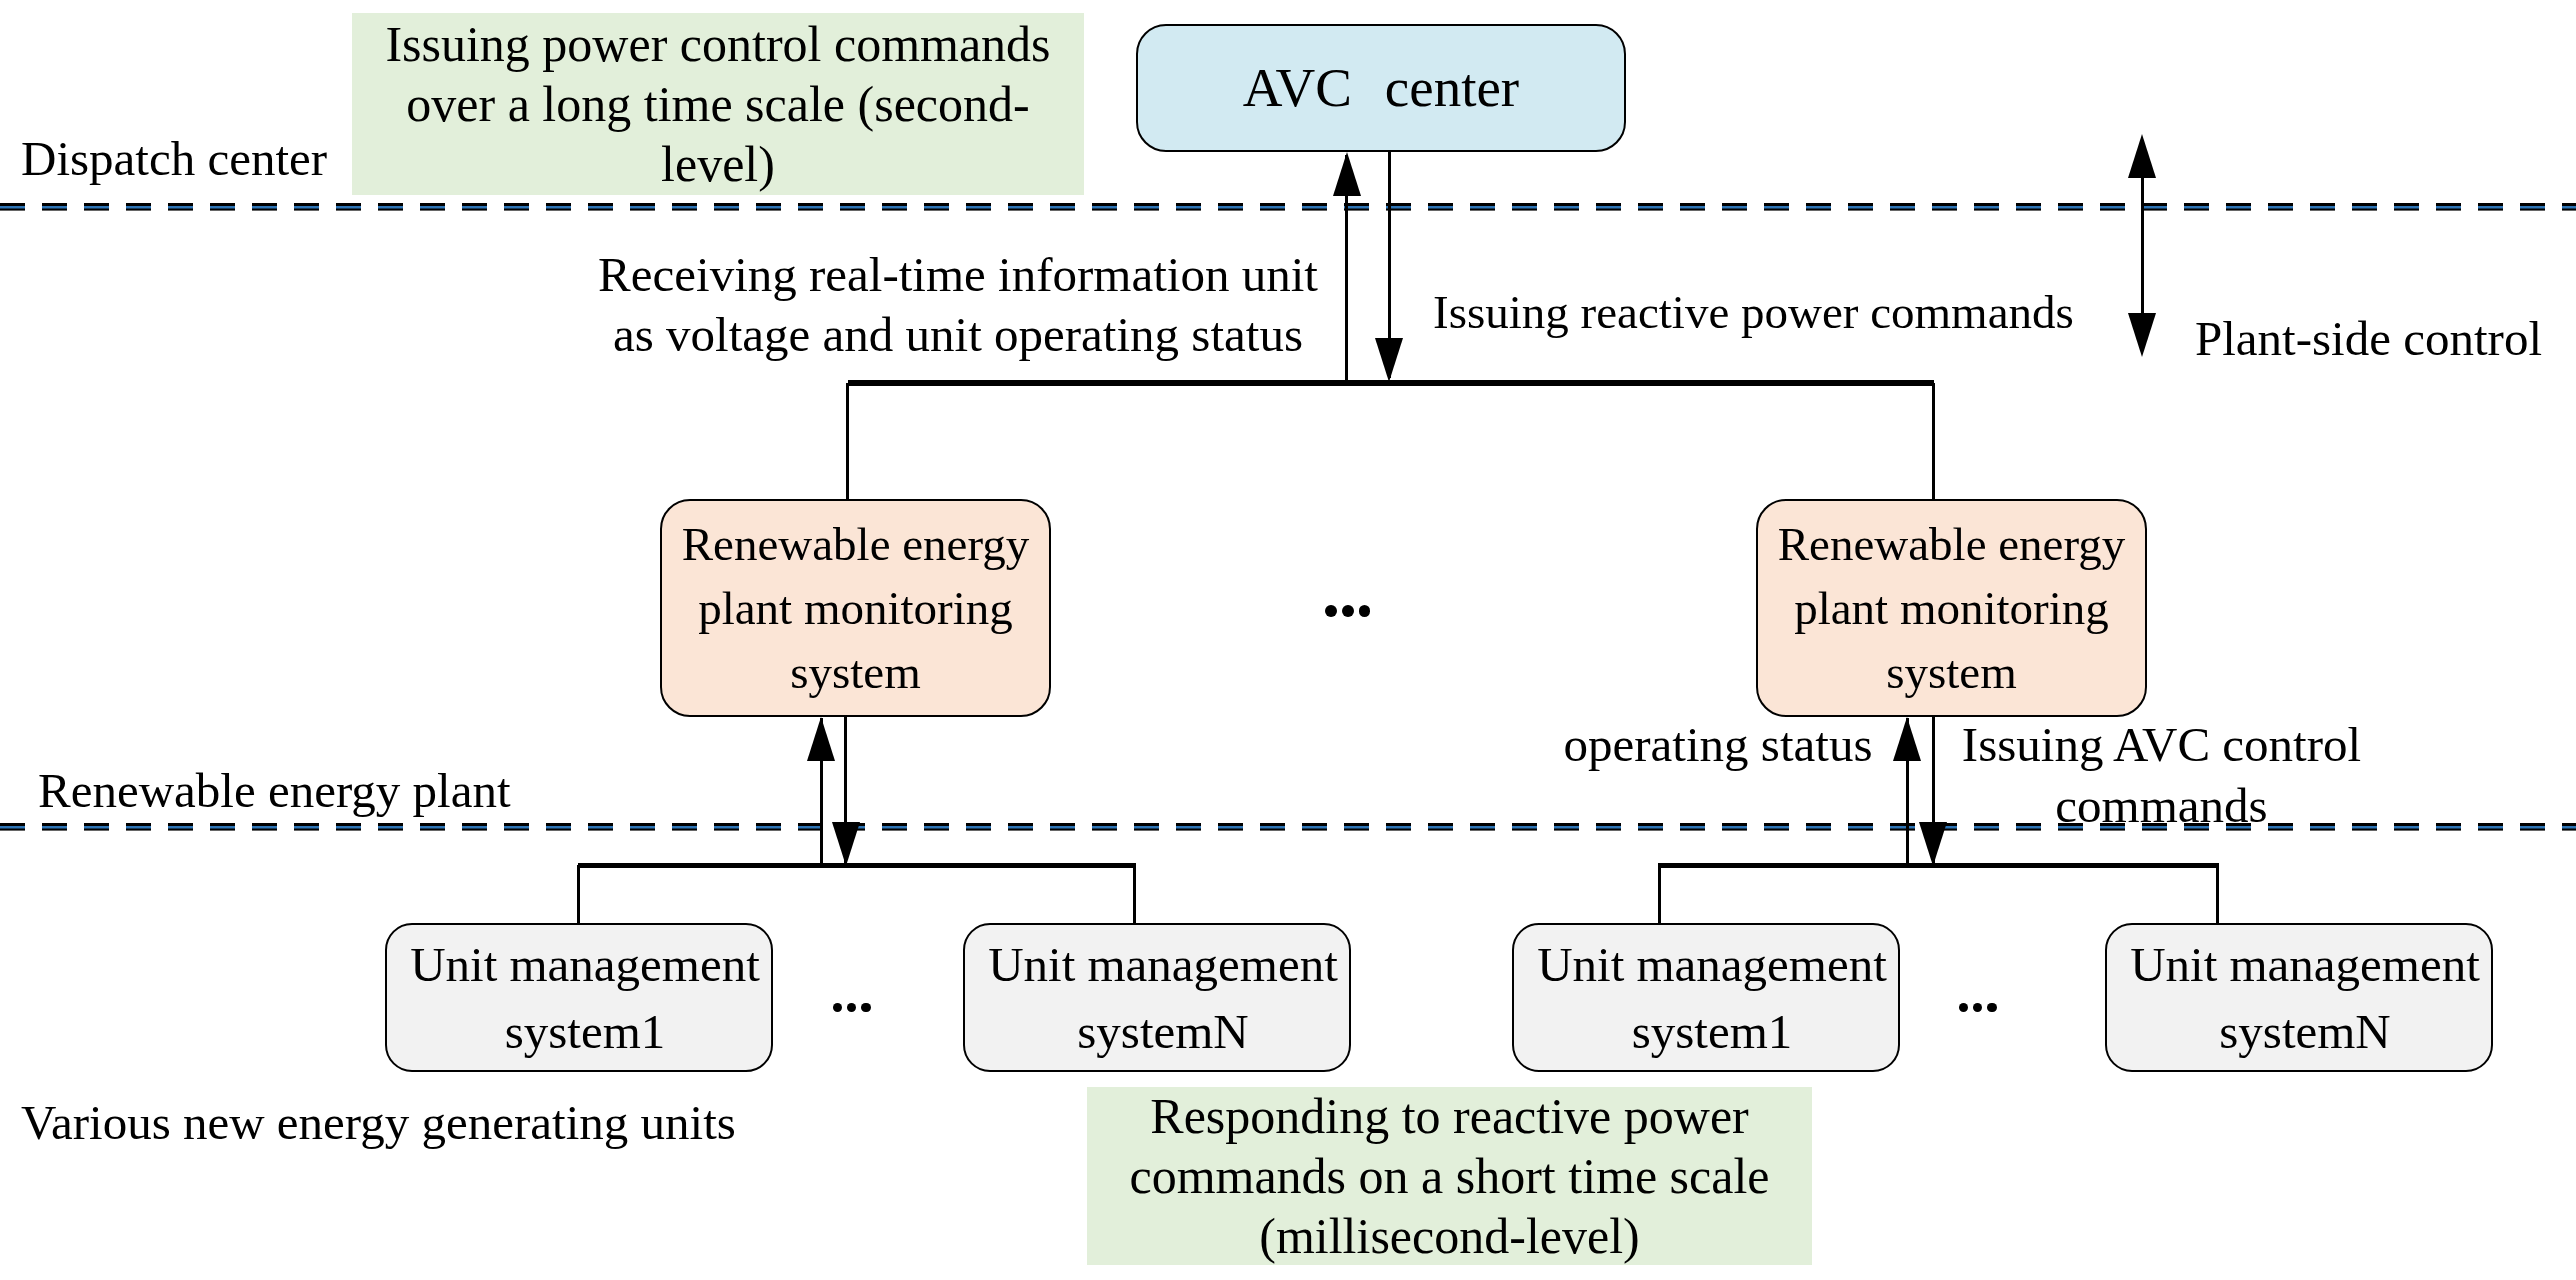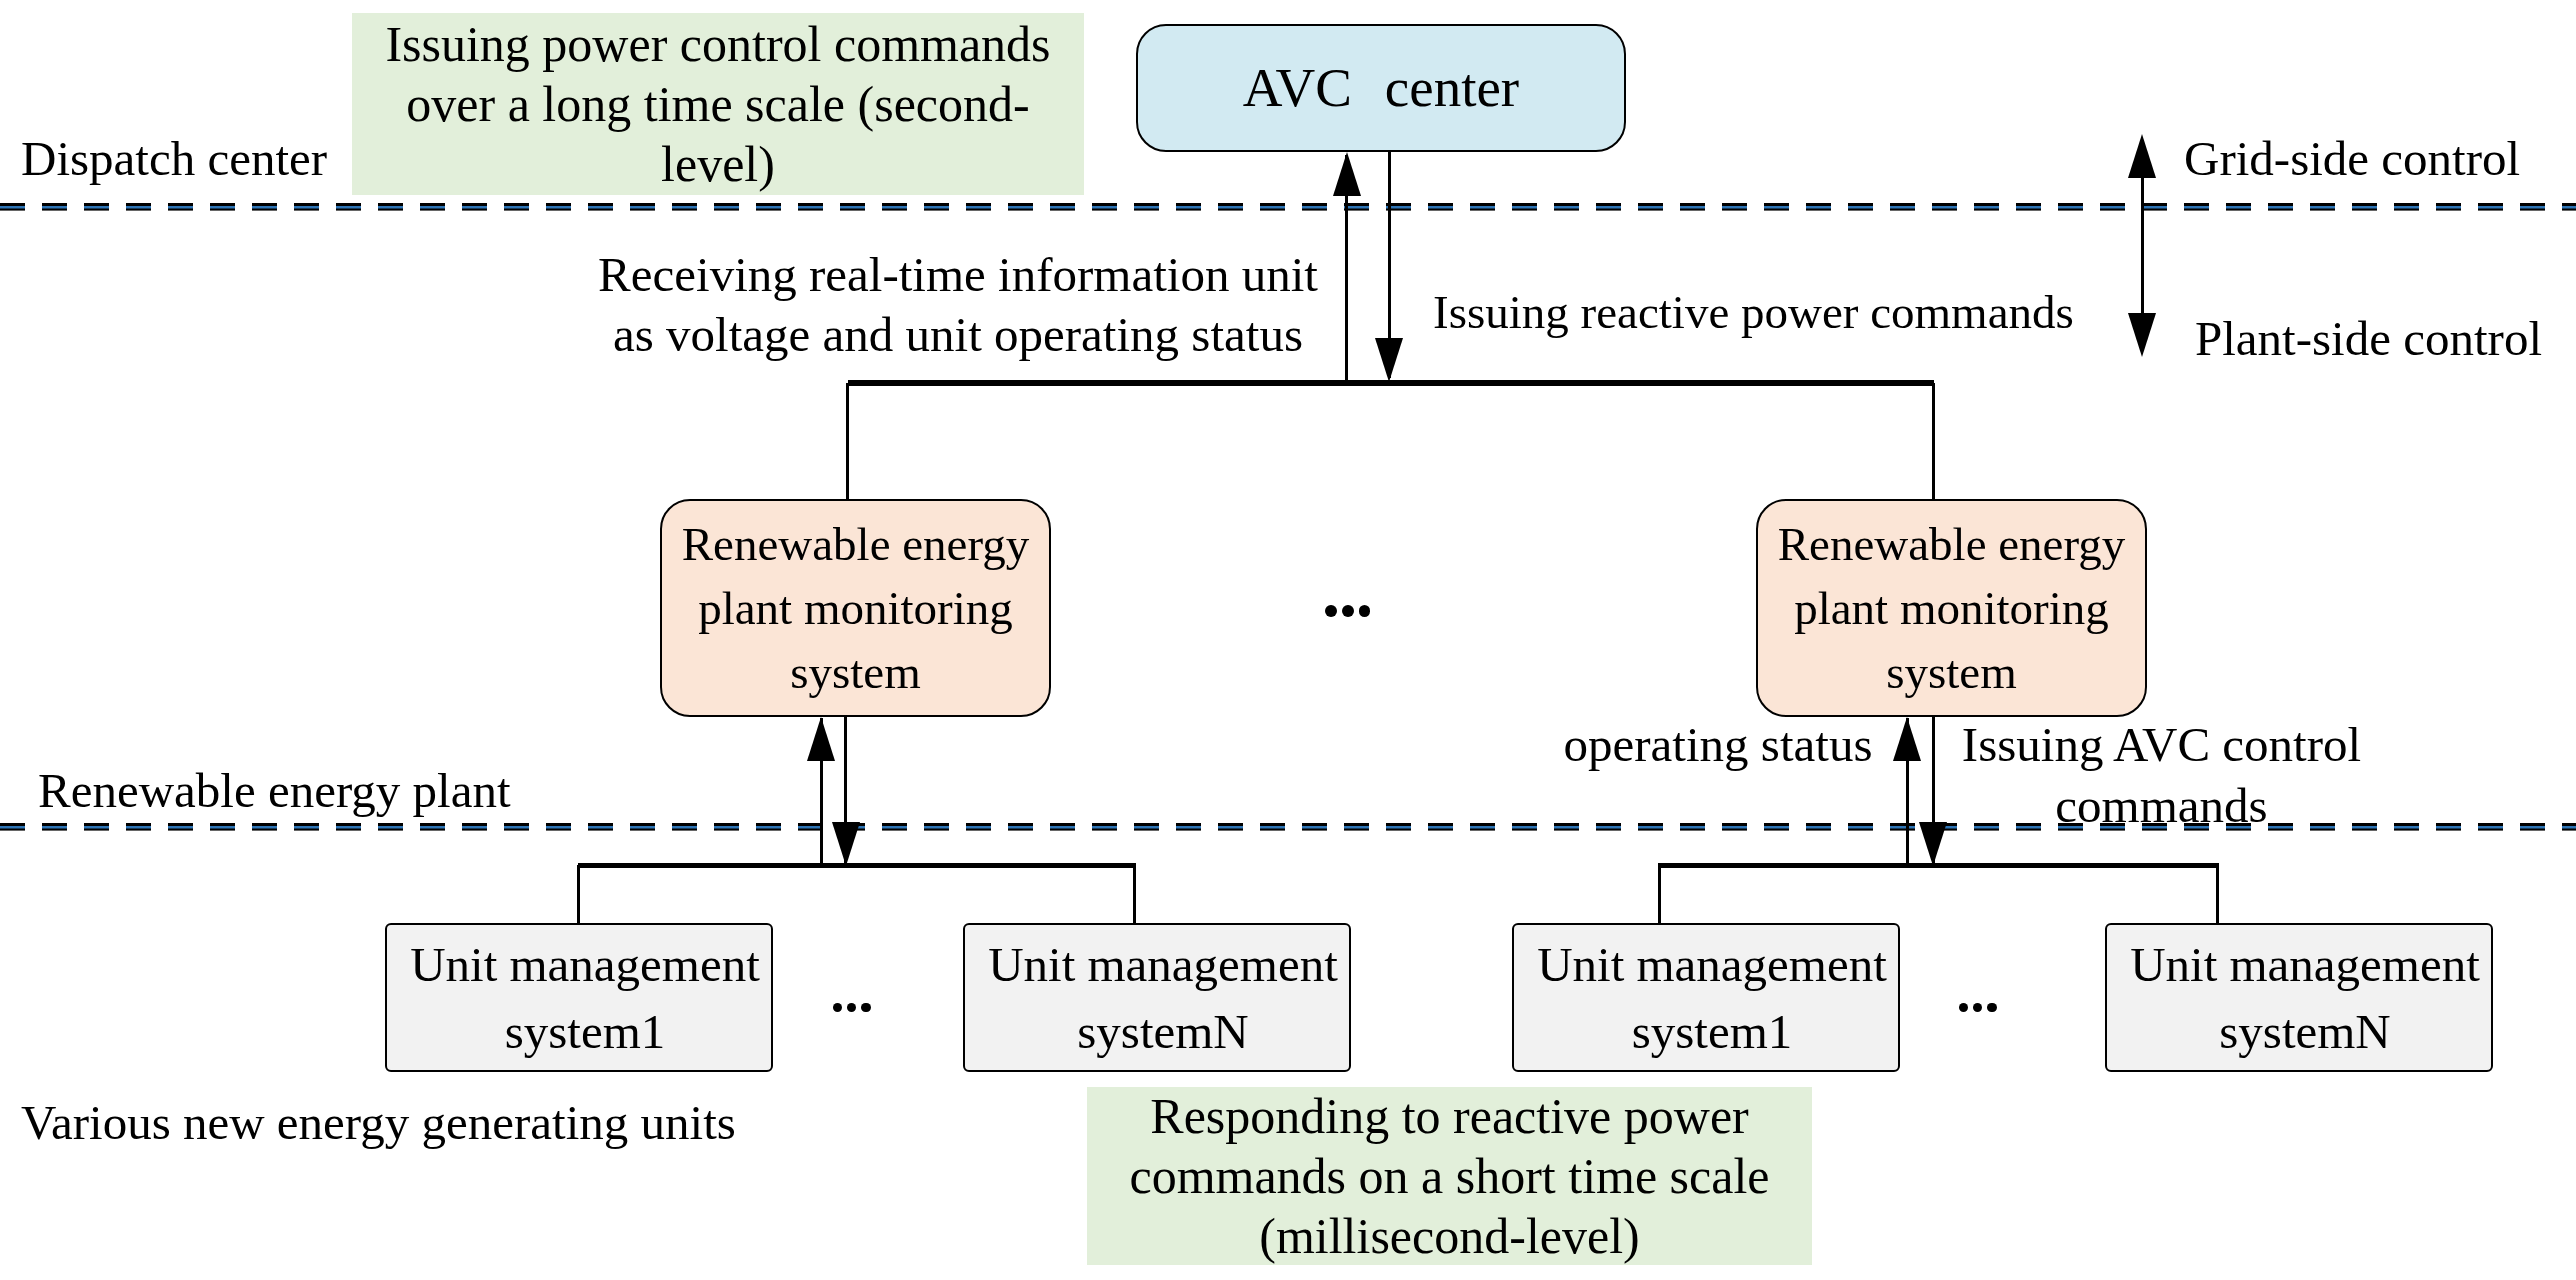--- a/index.html
+++ b/index.html
@@ -12,21 +12,21 @@
       repeating-linear-gradient(90deg,#000 0 25px,transparent 25px 42px) 0 center/100% 7.6px no-repeat;}
   .vline{position:absolute;width:3.4px;background:#000;}
   .hbus{position:absolute;height:5.9px;background:#000;}
   .ah{position:absolute;width:0;height:0;border-left:14.3px solid transparent;border-right:14.3px solid transparent;}
   .ah.up{border-bottom:44px solid #000;}
   .ah.down{border-top:44px solid #000;}
   .box{position:absolute;border:2.5px solid #000;border-radius:30px;box-sizing:border-box;
        display:flex;flex-direction:column;align-items:center;justify-content:center;text-align:center;}
   .avc{background:#d2eaf2;font-size:55px;word-spacing:0.35em;}
   .mon{background:#fbe5d6;font-size:47px;line-height:64px;}
-  .unit{background:#f2f2f2;border-radius:6px;font-size:49px;line-height:67px;padding-left:12px;}
+  .unit{background:#f2f2f2;border-radius:27px;font-size:49px;line-height:67px;padding-left:12px;}
   .note{position:absolute;background:#e2efda;display:flex;flex-direction:column;align-items:center;
         justify-content:center;text-align:center;font-size:50px;line-height:60px;}
   .ann{position:absolute;font-size:49px;line-height:61px;white-space:nowrap;}
   .annc{text-align:center;white-space:normal;}
   .dots{position:absolute;display:flex;align-items:center;gap:5px;}
   .dots i{display:block;border-radius:50%;background:#000;}
   .dots.big i{width:11.8px;height:11.8px;}
   .dots.small i{width:9.2px;height:9.2px;}
 </style>
 </head>
@@ -41,21 +41,20 @@
     <div>Issuing power control commands</div>
     <div>over a long time scale (second-</div>
     <div>level)</div>
   </div>
 
   <div class="box avc" style="left:1136px;top:23.5px;width:490px;height:128px;">
     <div>AVC center</div>
   </div>
 
   <div class="ann" style="left:21px;top:128px;">Dispatch center</div>
-  <div class="ann" style="left:2184px;top:128px;">Grid-side control</div>
   <div class="ann" style="left:2195px;top:308px;">Plant-side control</div>
   <div class="ann" style="left:38px;top:760px;">Renewable energy plant</div>
   <div class="ann" style="left:21px;top:1092px;">Various new energy generating units</div>
 
   <div class="vline" style="left:2141px;top:141px;height:210px;"></div>
   <div class="ah up" style="left:2128px;top:134px;"></div>
   <div class="ah down" style="left:2128px;top:313px;"></div>
 
   <div class="vline" style="left:1345px;top:155px;height:228px;"></div>
   <div class="ah up" style="left:1333px;top:152px;"></div>

